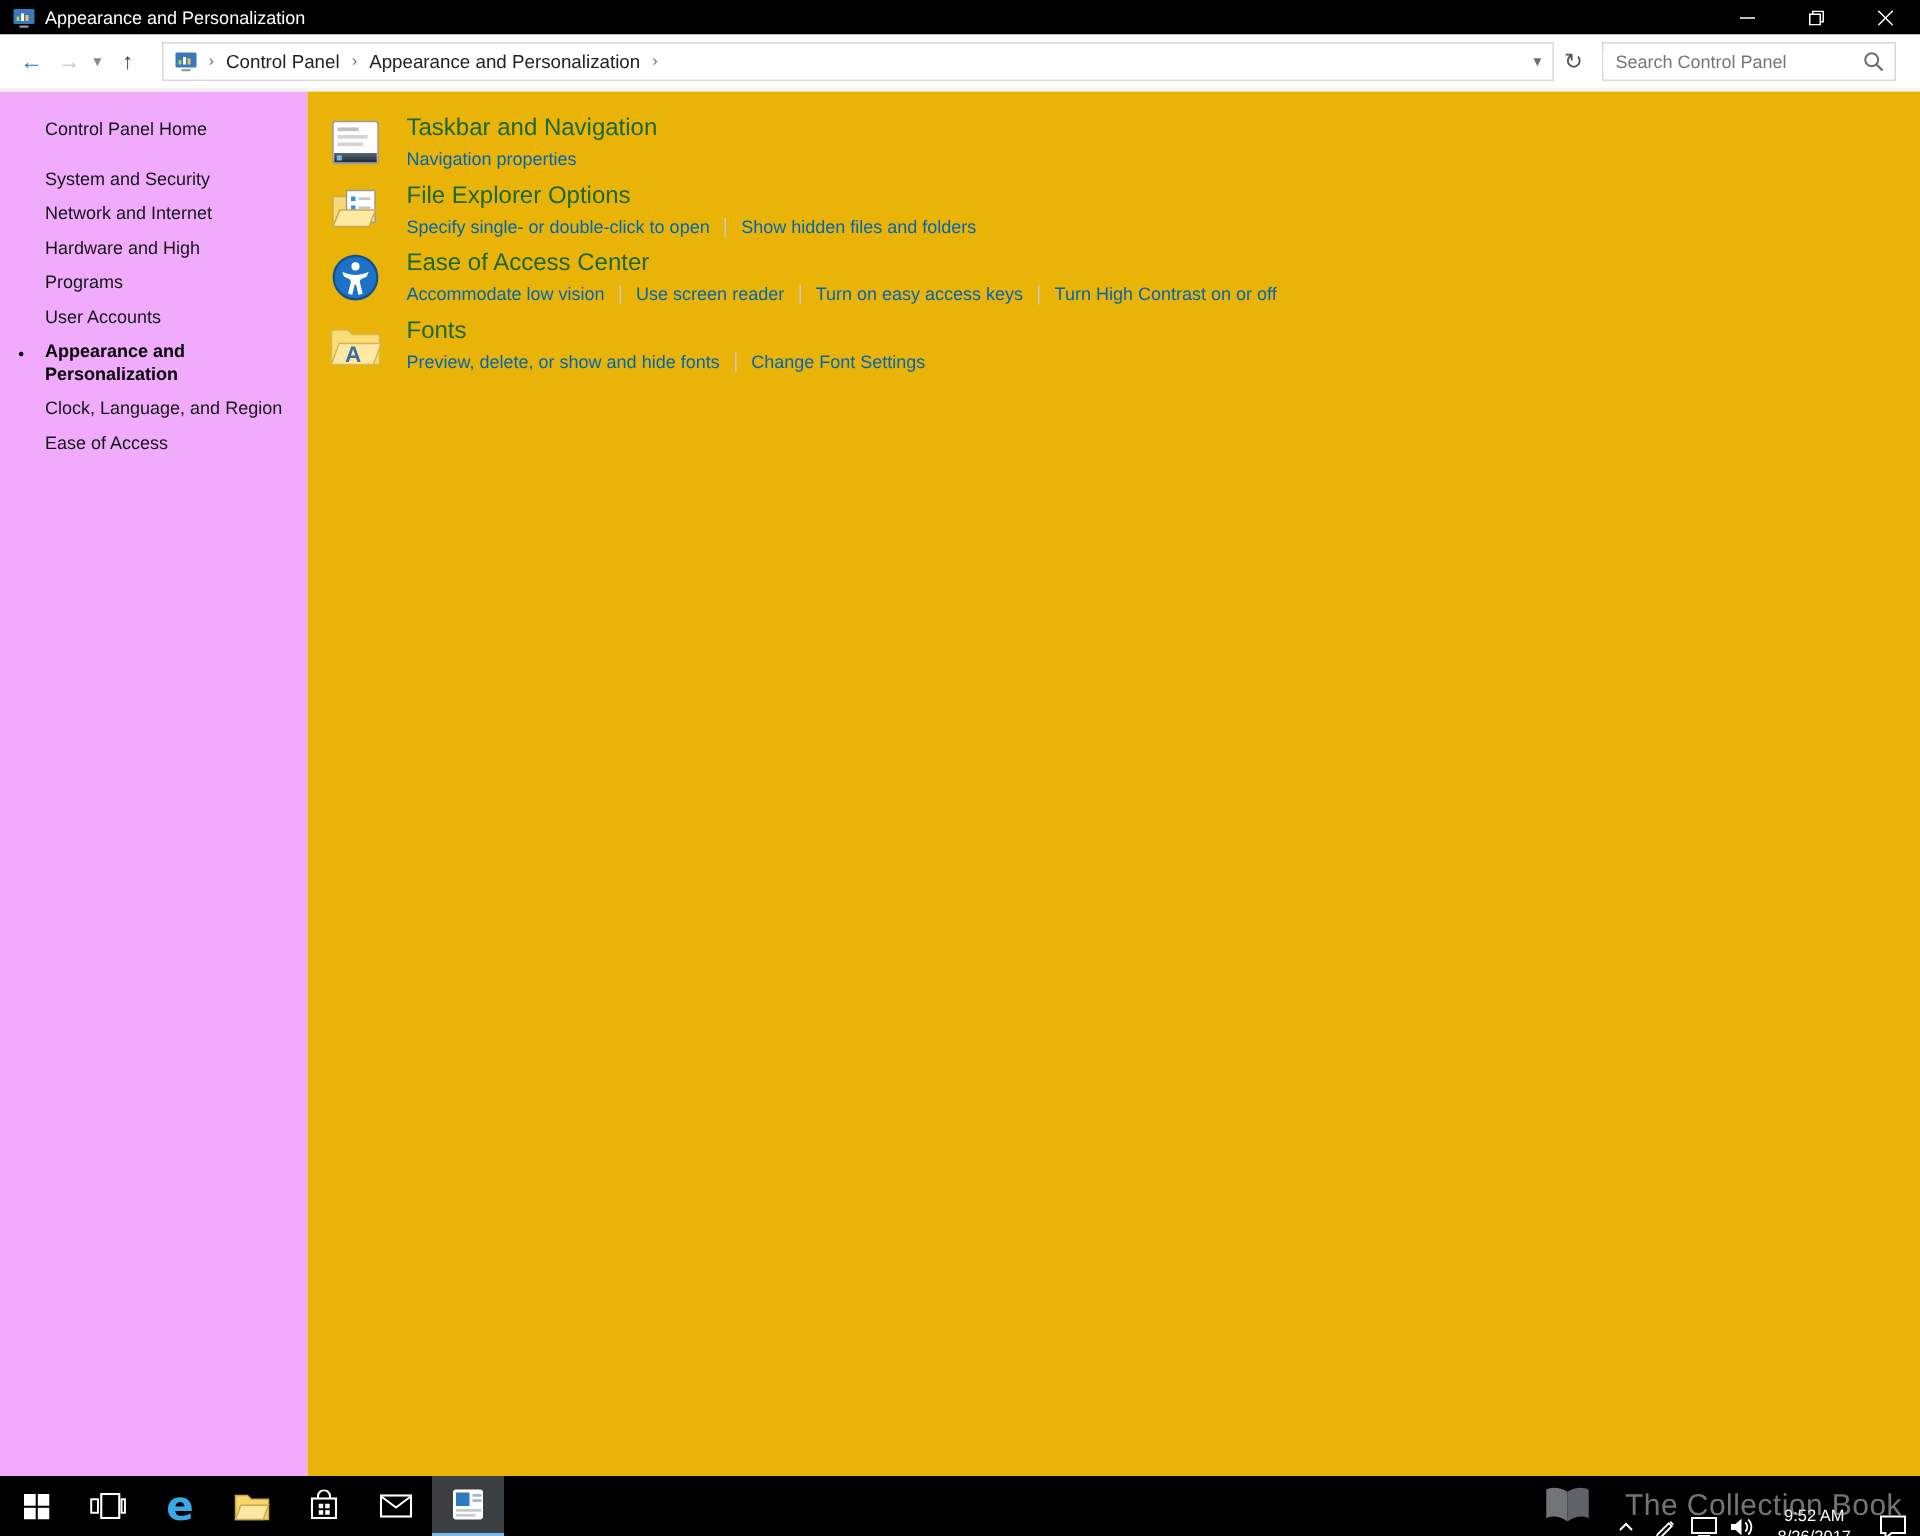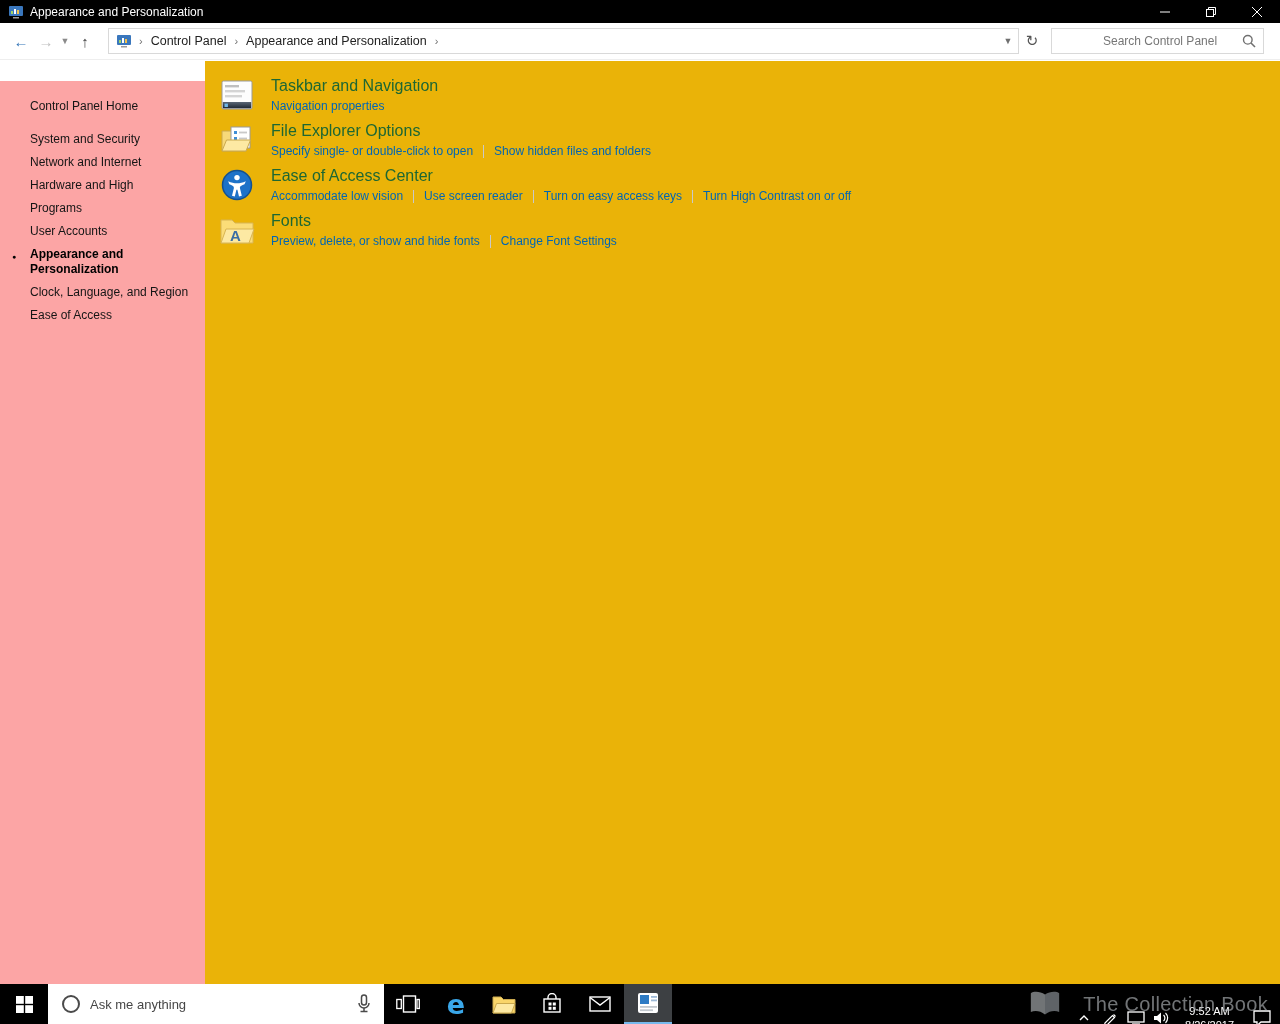--- a/index.html
+++ b/index.html
@@ -38,34 +38,34 @@
     border:1px solid #d9d9d9; background:#fff;
     display:flex; align-items:center; font-size:12.5px; color:#222;
   }
   .address-box .cp-mini-icon { width:16px; height:16px; margin:0 2px 0 7px; flex:0 0 auto; }
   .crumb-chev { color:#6f6f6f; font-size:11px; padding:0 5px; cursor:default; }
   .crumb { padding:2px 3px; cursor:default; white-space:nowrap; }
   .addr-spacer { flex:1; }
   .addr-dd { width:20px; text-align:center; color:#6f6f6f; font-size:9px; cursor:default; }
   .refresh-btn { width:26px; height:26px; display:flex; align-items:center; justify-content:center; color:#555; font-size:15px; cursor:default; }
   .search-box {
-    width:213px; height:26px; margin:0 16px 0 6px;
-    border:1px solid #d9d9d9; display:flex; align-items:center; background:#fff;padding-left:43px;
+    width:196px; height:26px; margin:0 16px 0 6px;
+    border:1px solid #d9d9d9; display:flex; align-items:center; background:#fff;
   }
   .search-box input {
     flex:1; border:none; outline:none; font-size:12px; padding:0 4px 0 8px;
     font-family:"Liberation Sans", sans-serif; color:#222; min-width:0;
   }
   .search-box input::placeholder { color:#767676; }
   .search-glyph { width:14px; height:14px; margin:0 7px 0 2px; flex:0 0 auto; }
 
   
   .sidebar {
     position:absolute; top:61px; left:0; width:205px; bottom:40px;
-    padding-top:14px; font-size:12px; background:#fca5a5;margin-top:20px;
+    padding-top:14px; font-size:12px; background:#f0abfc;
   }
   .side-item {
     position:relative; padding:4px 10px 4px 30px; line-height:15px;
     color:#151515; cursor:pointer; 
   }
   .side-item.active { font-weight:bold; color:#000; }
   .side-bullet { position:absolute; left:12px; top:6px; font-size:7px; color:#000; }
   .side-gap { height:10px; }
 
   
@@ -296,36 +296,20 @@
 
   <div class="tbtn">
     <svg width="17" height="17" viewBox="0 0 17 17">
       <rect x="0" y="0" width="7.8" height="7.8" fill="#fff"></rect>
       <rect x="9.2" y="0" width="7.8" height="7.8" fill="#fff"></rect>
       <rect x="0" y="9.2" width="7.8" height="7.8" fill="#fff"></rect>
       <rect x="9.2" y="9.2" width="7.8" height="7.8" fill="#fff"></rect>
     </svg>
   </div>
 
-  <div class="cortana">
-    <span class="cortana-ring">
-      <svg viewBox="0 0 22 22">
-          <circle cx="11" cy="11" r="8" fill="none" stroke="#4a4a4a" stroke-width="2"></circle>
-        </svg>
-    </span>
-    <input type="text" placeholder="Ask me anything" style="">
-    <span class="mic-glyph">
-      <svg viewBox="0 0 16 20">
-          <rect x="5.5" y="1" width="5" height="10" rx="2.5" fill="none" stroke="#4a4a4a" stroke-width="1.5"></rect>
-          <path d="M3 9 a5 5 0 0 0 10 0" fill="none" stroke="#4a4a4a" stroke-width="1.5"></path>
-          <line x1="8" y1="14" x2="8" y2="17.5" stroke="#4a4a4a" stroke-width="1.5"></line>
-          <line x1="4.5" y1="17.5" x2="11.5" y2="17.5" stroke="#4a4a4a" stroke-width="1.5"></line>
-        </svg>
-    </span>
-  </div>
 
   <div class="tbtn">
     <svg width="24" height="18" viewBox="0 0 24 18">
       <rect x="0.8" y="4.5" width="4.5" height="9" fill="none" stroke="#fff" stroke-width="1.3"></rect>
       <rect x="7.5" y="1" width="12" height="16" fill="none" stroke="#fff" stroke-width="1.4"></rect>
       <rect x="21" y="4.5" width="2.3" height="9" fill="none" stroke="#fff" stroke-width="1.3"></rect>
     </svg>
   </div>
 
   <div class="tbtn">

